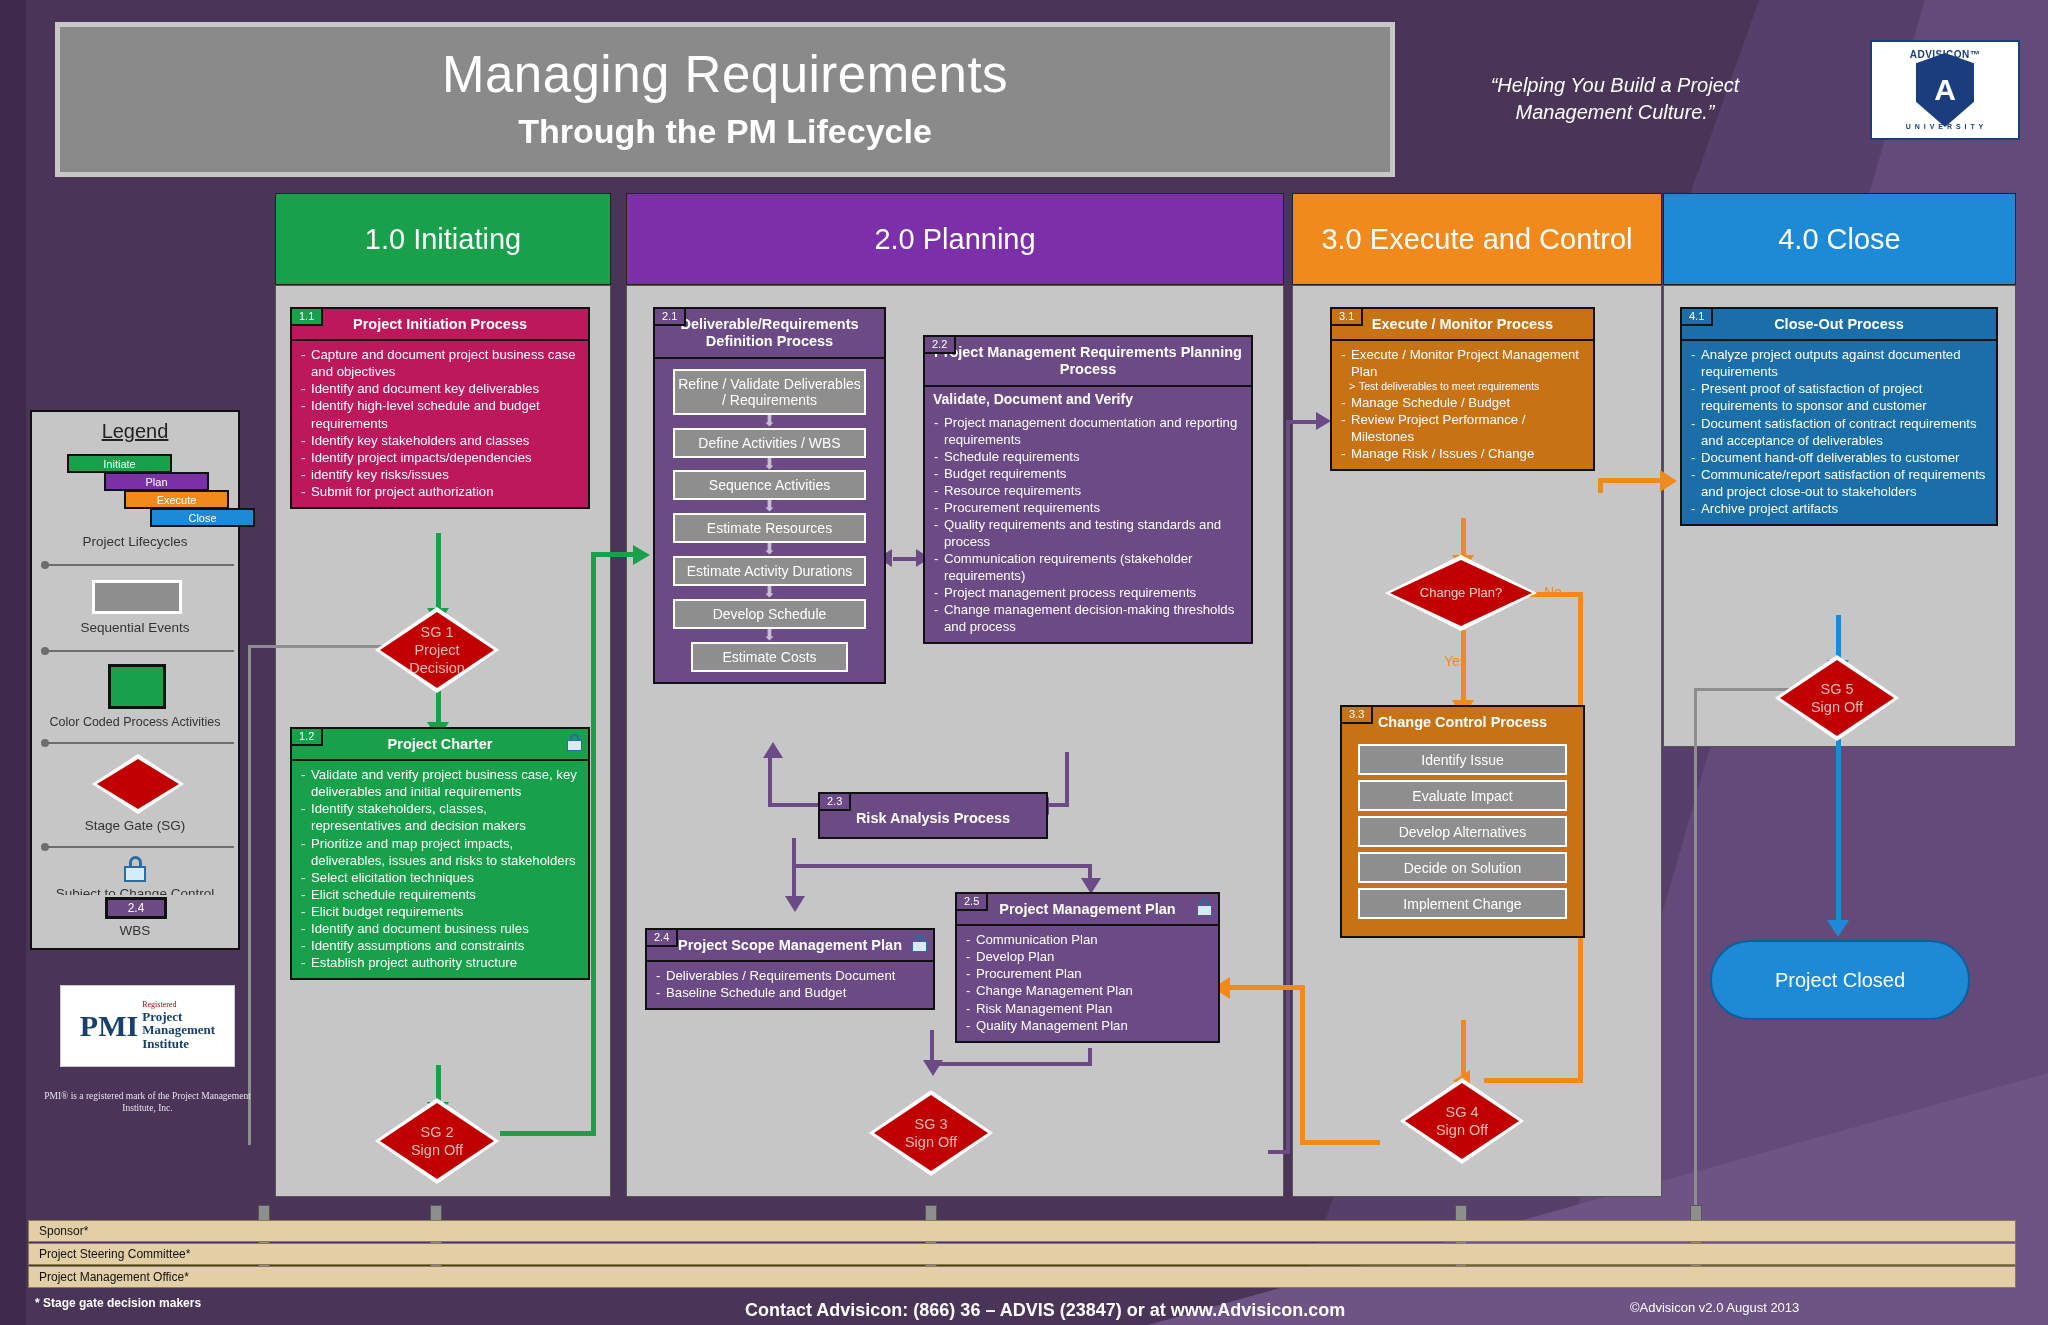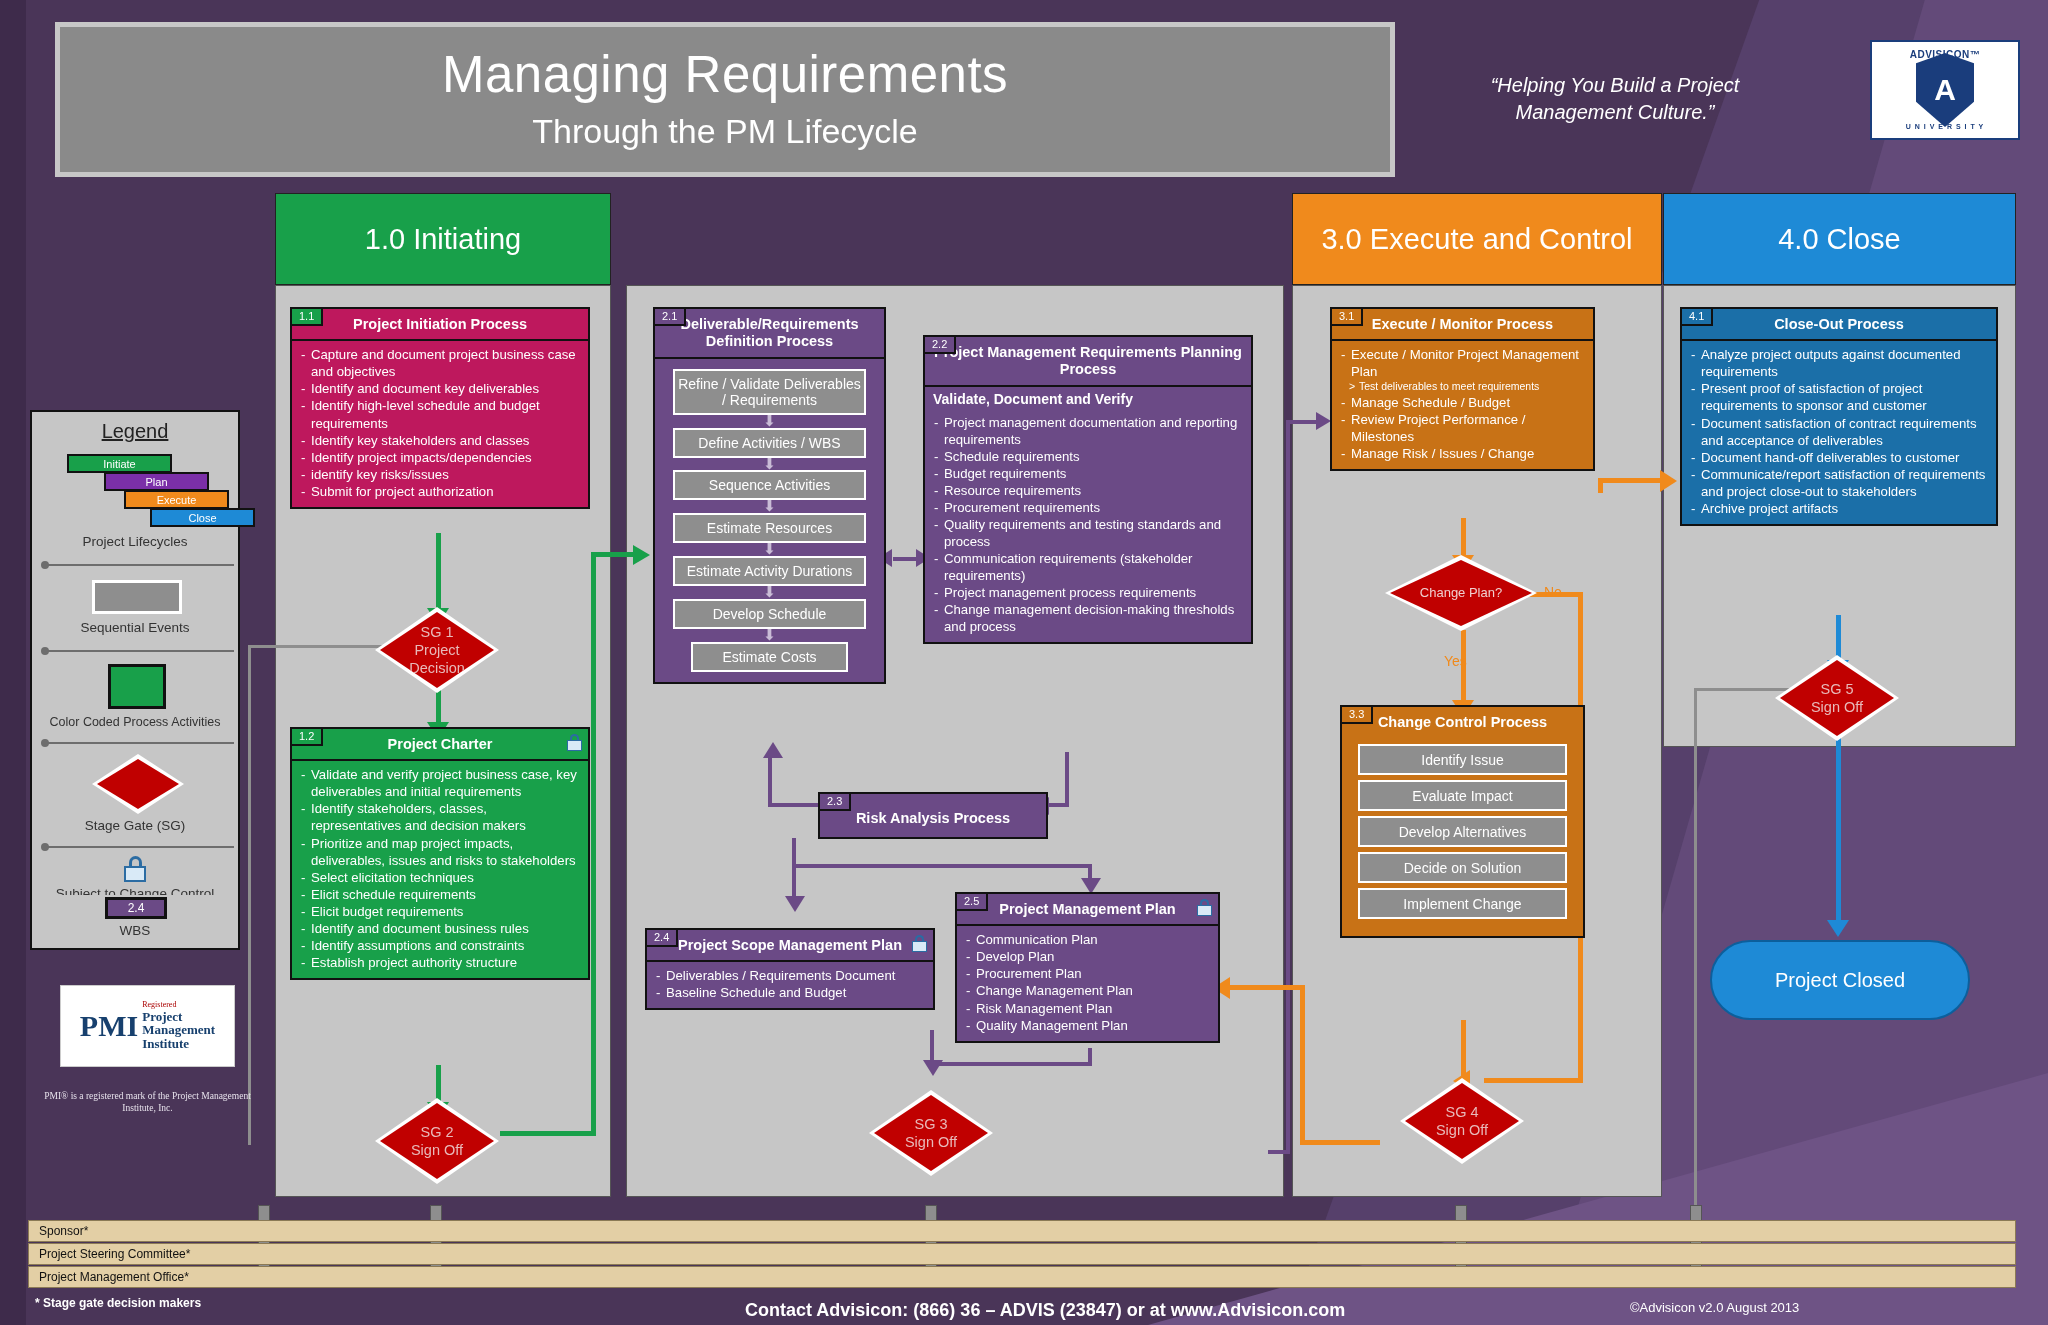--- a/index.html
+++ b/index.html
@@ -24,21 +24,21 @@
   .page{position:absolute;inset:0;}
 
   
   .titlebar{
     position:absolute;left:55px;top:22px;width:1340px;height:155px;
     background:#8a8a8a;border:5px solid #c7c7c7;
     display:flex;flex-direction:column;align-items:center;justify-content:center;
     color:#fff;
   }
   .titlebar .t1{font-size:51px;font-weight:300;letter-spacing:.5px;line-height:1.05;}
-  .titlebar .t2{font-size:34px;font-weight:400;margin-top:10px;}
+  .titlebar .t2{font-size:34px;font-weight:700;margin-top:10px;}
   .tagline{position:absolute;left:1470px;top:72px;width:290px;text-align:center;
     color:#fff;font-size:20px;line-height:1.35;font-style:italic;}
   .logo{position:absolute;left:1870px;top:40px;width:150px;height:100px;
     background:#fff;border:2px solid #1a3d7c;display:flex;align-items:center;justify-content:center;}
   .logo .shield{position:relative;width:58px;height:74px;background:#1a3d7c;
     clip-path:polygon(50% 0,100% 14%,100% 66%,50% 100%,0 66%,0 14%);
     display:flex;align-items:center;justify-content:center;color:#fff;font-size:30px;font-weight:bold;}
   .logo .lgtop{position:absolute;top:7px;left:0;right:0;text-align:center;font-size:10px;color:#1a3d7c;font-weight:bold;letter-spacing:.5px;}
   .logo .lgbot{position:absolute;bottom:8px;left:0;right:0;text-align:center;font-size:7px;color:#1a3d7c;font-weight:bold;letter-spacing:1px;}
 
@@ -128,20 +128,23 @@
       <span>A</span>
     </div>
     <div class="lgbot">U N I V E R S I T Y</div>
   </div>
 
   <div class="phase-hdr" style="left:275px;top:193px;width:336px;background:#18a04a;">
     <span>1.0 Initiating</span>
     </div>
   <div class="phase-body" style="left:275px;top:285px;width:336px;height:912px;"></div>
 
+  <div class="phase-hdr" style="left:626px;top:193px;width:658px;background:#7b2fa8;">
+    <span>2.0 Planning</span>
+    </div>
   <div class="phase-body" style="left:626px;top:285px;width:658px;height:912px;"></div>
 
   <div class="phase-hdr" style="left:1292px;top:193px;width:370px;background:#f08a1c;">
     <span>3.0 Execute and Control</span>
     </div>
   <div class="phase-body" style="left:1292px;top:285px;width:370px;height:912px;"></div>
 
   <div class="phase-hdr" style="left:1663px;top:193px;width:353px;background:#1e8ad6;">
     <span>4.0 Close</span>
     </div>

